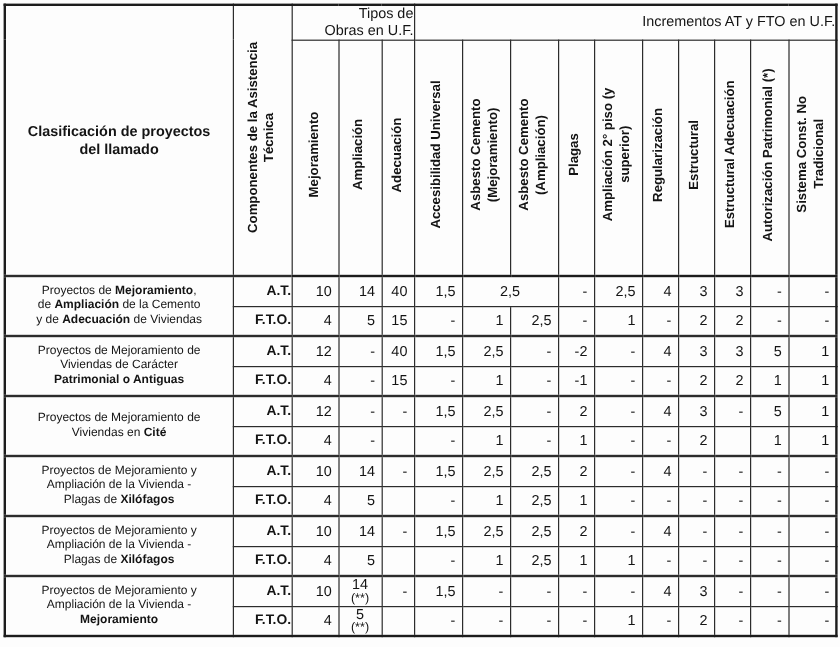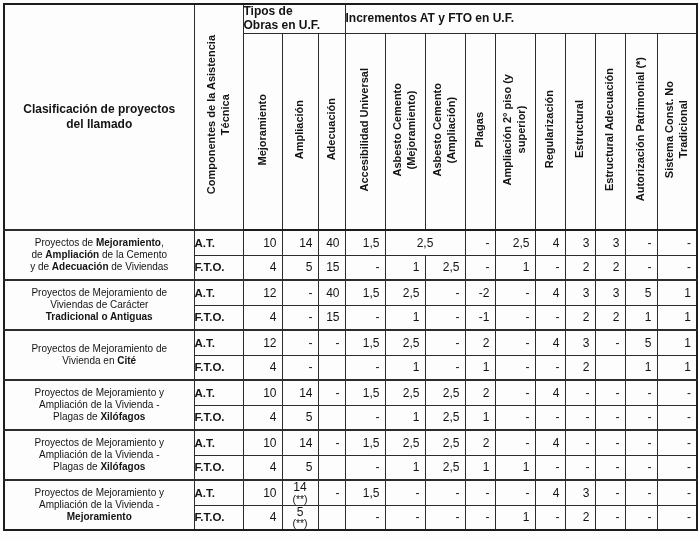--- a/index.html
+++ b/index.html
@@ -21,22 +21,22 @@
     padding: 0;
     overflow: hidden;
   }
   
   .class-hdr {
     font-size: 12px; font-weight: bold;
     vertical-align: middle;
     white-space: pre-line; line-height: 1.25;
   }
   .group-hdr {
-    font-size: 12px; font-weight: bold;
-    text-align: left; vertical-align: middle;
+    font-size: 12px; font-weight: normal;
+    text-align: right; vertical-align: middle;
     white-space: pre-line; line-height: 1.15;
     height: 29px;
   }
   .vert-cell {
     height: 197px;
     text-align: center; vertical-align: middle;
   }
   .vert {
     display: inline-block;
     writing-mode: vertical-rl;
@@ -53,21 +53,21 @@
   .label-cell {
     font-size: 10px;
     text-align: center; vertical-align: middle;
     line-height: 1.22;
     padding: 1px 2px;
     margin-top: 40px;
   }
   .label-cell .b { font-weight: bold; }
   .comp-cell {
     font-size: 11.5px; font-weight: bold;
-    text-align: left; vertical-align: middle;
+    text-align: right; vertical-align: middle;
   }
   .num-cell {
     font-size: 12px;
     text-align: right; vertical-align: middle;
     padding-right: 5px;
   }
   .num-cell.center { text-align: center; padding-right: 0; }
   .num-cell .l2 { font-size: 10.5px; line-height: 1.0; }
   .num-cell .l1 { line-height: 1.05; }
 </style>
@@ -156,21 +156,21 @@
         <td class="num-cell">-</td>
         <td class="num-cell">2</td>
         <td class="num-cell">2</td>
         <td class="num-cell">-</td>
         <td class="num-cell">-</td>
       </tr>
       <tr class="group-start">
         <td rowspan="2" class="label-cell">
           <div><span>Proyectos de Mejoramiento de</span></div>
           <div><span>Viviendas de Carácter</span></div>
-          <div><span class="b">Tradicional o Antiguas</span></div>
+          <div><span class="b">Patrimonial o Antiguas</span></div>
         </td>
         <td class="comp-cell">A.T.</td>
         <td class="num-cell">12</td>
         <td class="num-cell">-</td>
         <td class="num-cell">40</td>
         <td class="num-cell">1,5</td>
         <td class="num-cell">2,5</td>
         <td class="num-cell">-</td>
         <td class="num-cell">-2</td>
         <td class="num-cell">-</td>
@@ -192,21 +192,21 @@
         <td class="num-cell">-</td>
         <td class="num-cell">-</td>
         <td class="num-cell">2</td>
         <td class="num-cell">2</td>
         <td class="num-cell">1</td>
         <td class="num-cell">1</td>
       </tr>
       <tr class="group-start">
         <td rowspan="2" class="label-cell">
           <div><span>Proyectos de Mejoramiento de</span></div>
-          <div><span>Vivienda en </span><span class="b">Cité</span></div>
+          <div><span>Viviendas en </span><span class="b">Cité</span></div>
         </td>
         <td class="comp-cell">A.T.</td>
         <td class="num-cell">12</td>
         <td class="num-cell">-</td>
         <td class="num-cell">-</td>
         <td class="num-cell">1,5</td>
         <td class="num-cell">2,5</td>
         <td class="num-cell">-</td>
         <td class="num-cell">2</td>
         <td class="num-cell">-</td>

